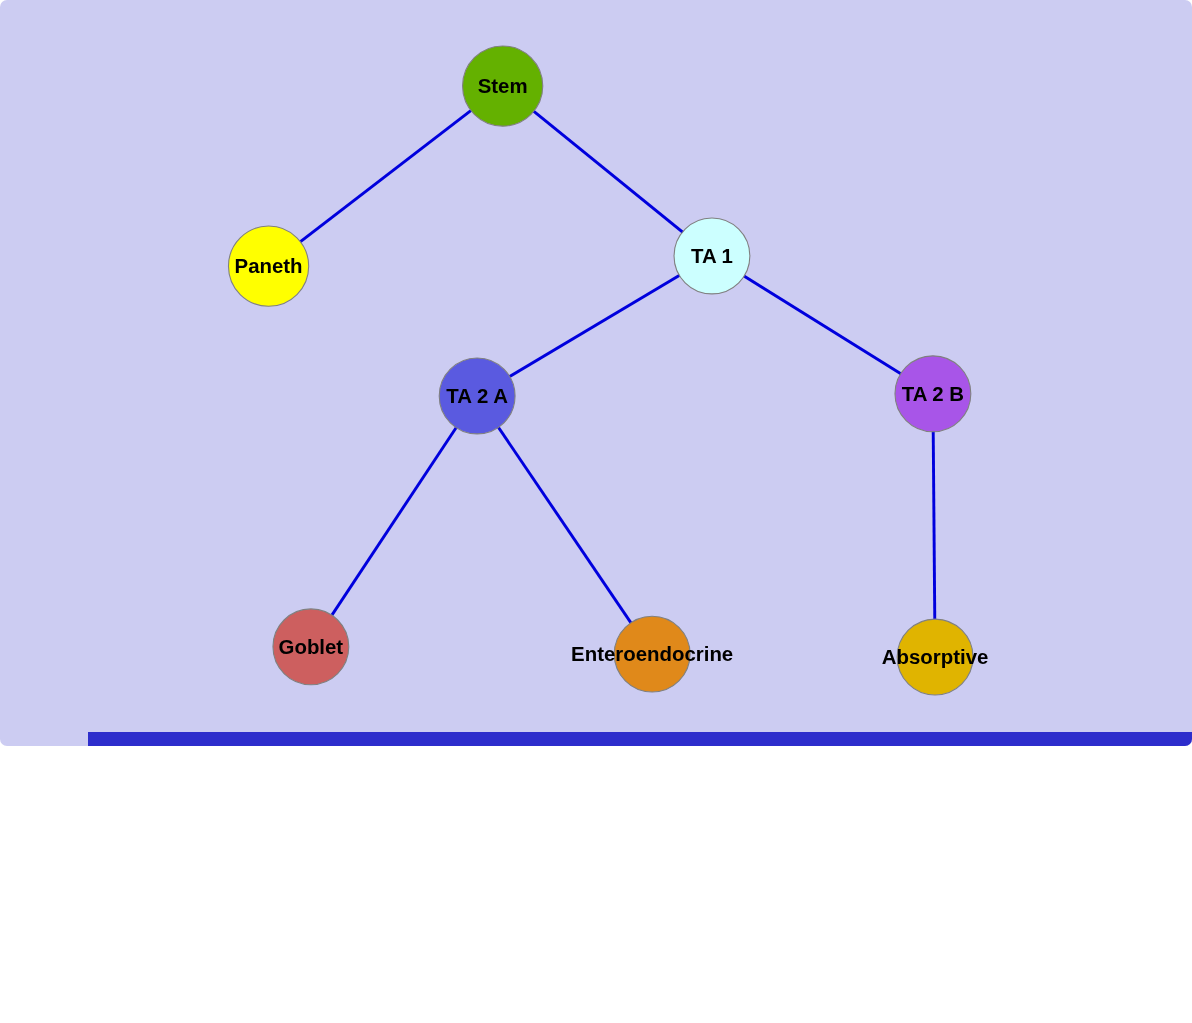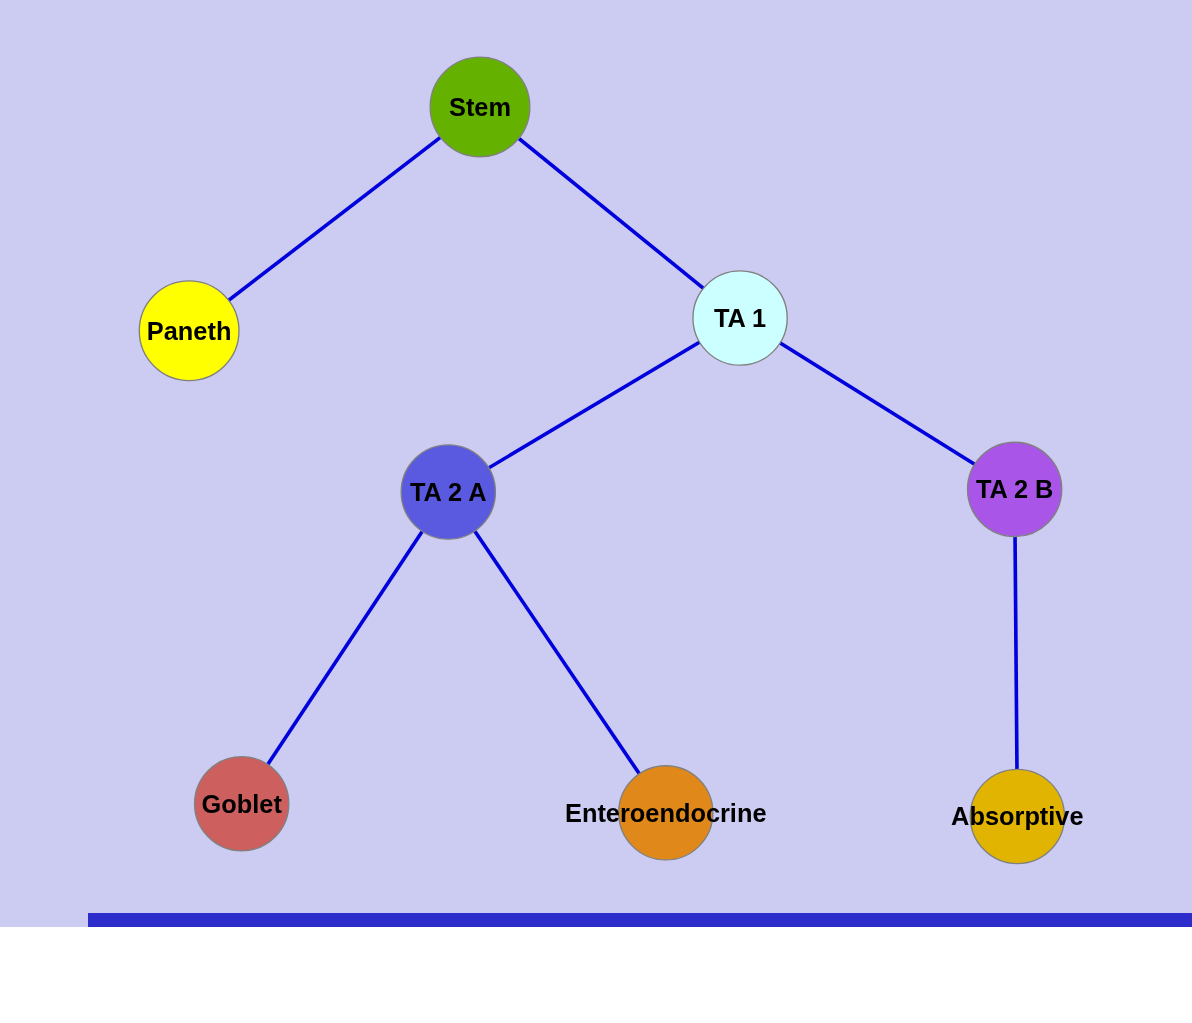--- a/index.html
+++ b/index.html
@@ -3,22 +3,23 @@
 <meta charset="utf-8">
 <style>
   html, body {
     margin: 0;
     padding: 0;
     font-family: "Liberation Sans", sans-serif;
   }
   #stage {
     position: relative;
     width: 1192px;
-    height: 927px;
+    height: 746px;
     overflow: hidden;
+    border-radius: 7px;
   }
   #graph-svg {
     position: absolute;
     top: 0;
     left: 0;
     width: 100%;
     height: 100%;
     display: block;
   }
   .node-label {

